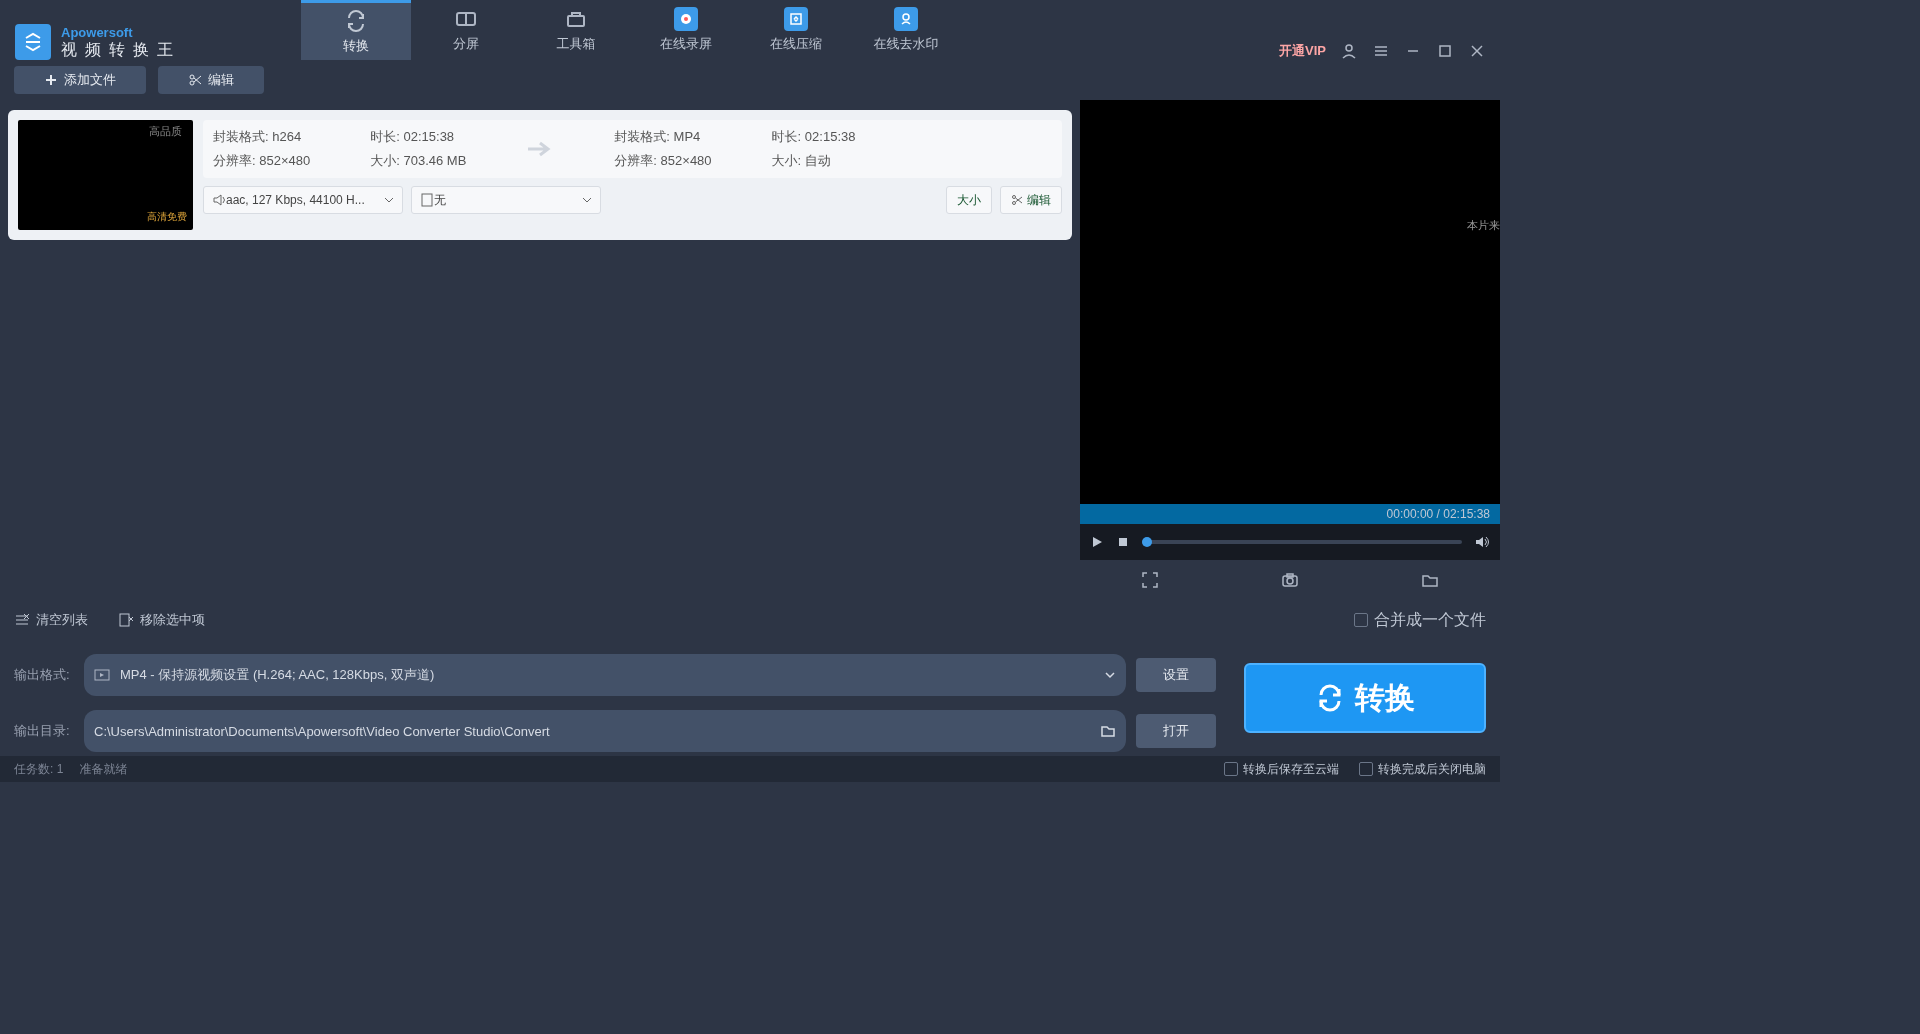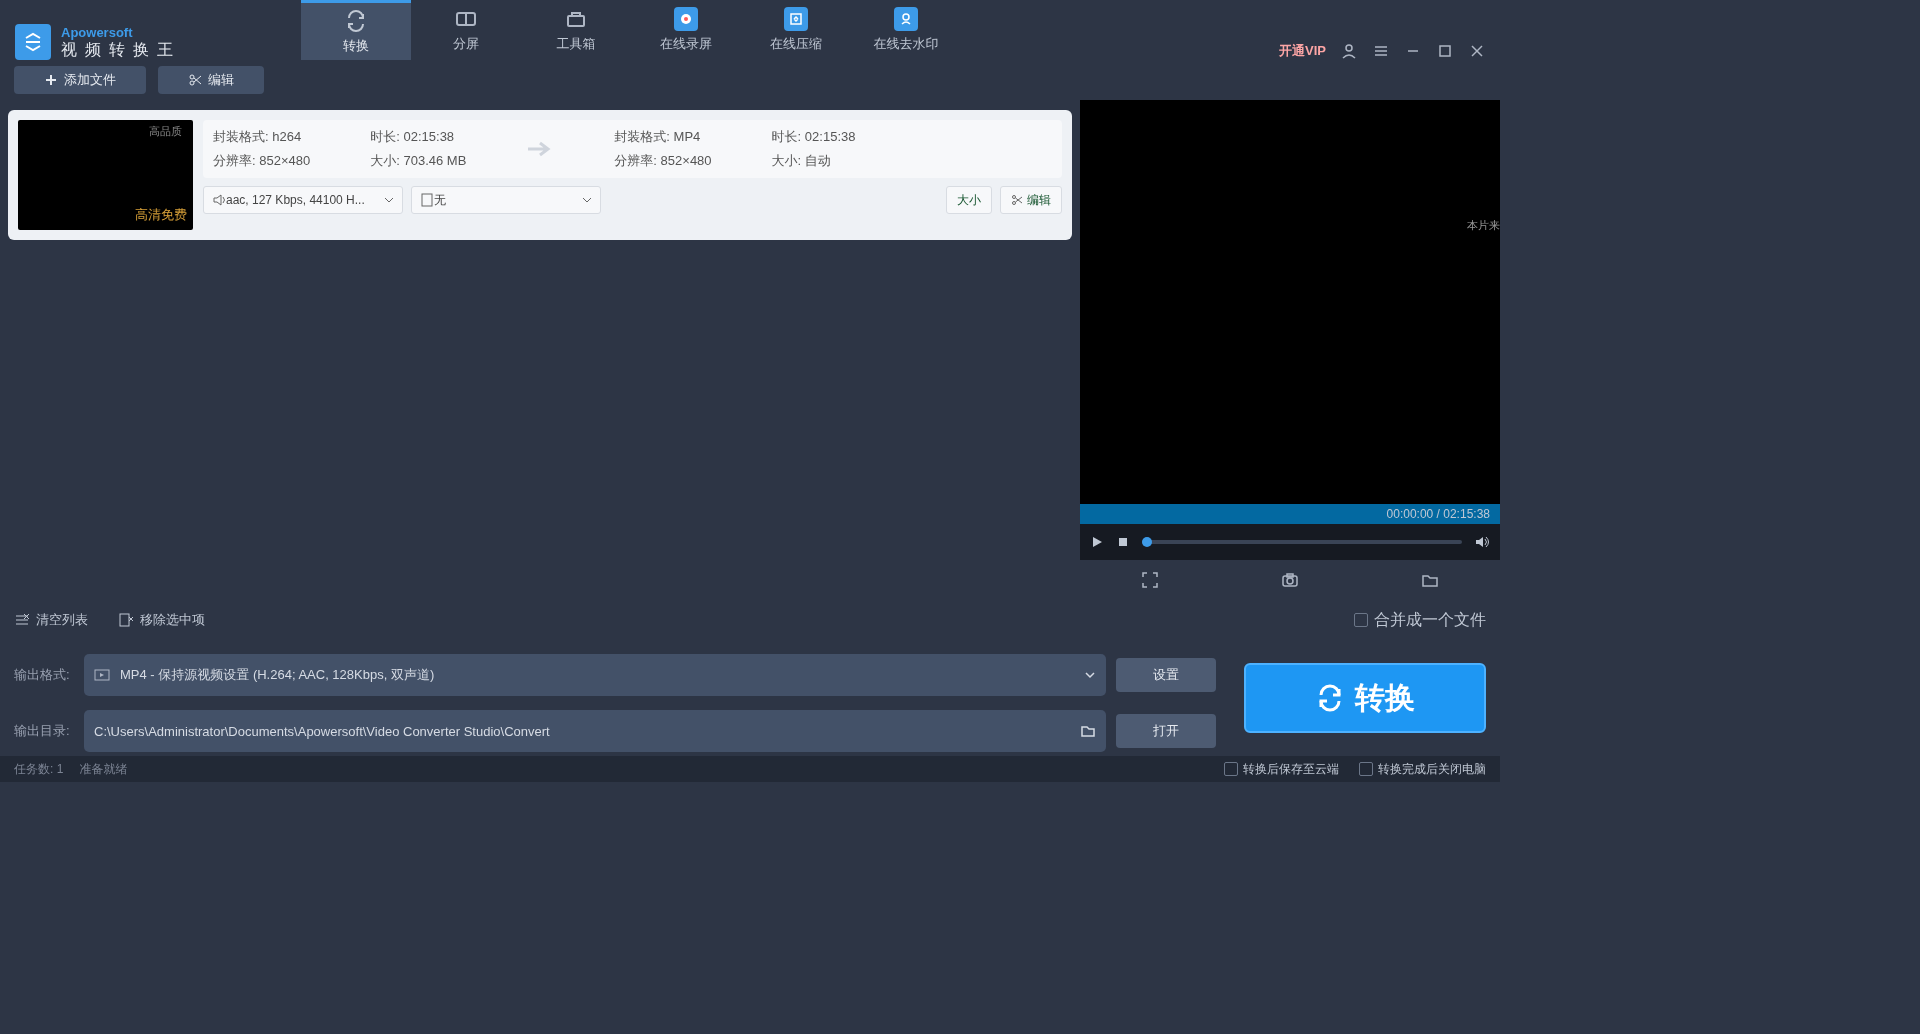--- a/index.html
+++ b/index.html
@@ -40,21 +40,21 @@
 .play-track { position: relative; height: 4px; background: #3a4456; flex:1; border-radius:2px; }
 .play-dot { width:10px;height:10px;background:#3d9be9;border-radius:50%;position:absolute;left:0;top:-3px; }
 
 .previewtools { height: 40px; background: #2d3545; display: flex; align-items: center; justify-content: space-around; }
 .pticon { width: 22px; height: 22px; display:flex; align-items:center; justify-content:center; color:#aeb6c4; cursor:pointer; }
 
 
 .filecard { background: #eef1f5; border-radius: 6px; display: flex; padding: 10px; gap: 10px; height: 130px; }
 .thumb { width: 175px; height: 110px; background: #000; border-radius: 2px; position: relative; }
 .thumb-top { position:absolute; top:4px; right:11px; color:#888; font-size:11px; }
-.thumb-bot { position:absolute; bottom:6px; right:6px; color:#d8a038; font-size:13px; }
+.thumb-bot { position:absolute; bottom:6px; right:6px; color:#d8a038; font-size:10px; }
 .cardright { flex:1; display:flex; flex-direction:column; }
 .inforow { background: #f7f8fa; border-radius:4px; padding: 8px 10px; display:flex; align-items:center; color:#555; font-size:13px; }
 .infocol { display:flex; flex-direction:column; gap:6px; }
 .infogrid { display:flex; gap:60px; flex:1; align-items:center; }
 .arrow-icon { color:#cfd4dc; }
 .cardctrls { display:flex; gap:8px; margin-top:8px; align-items:center; }
 .dropdown { height:28px; background:#f7f8fa; border:1px solid #d8dce2; border-radius:3px; display:flex; align-items:center; padding:0 8px; color:#444; font-size:12px; cursor:pointer; }
 .dd-label { flex:1; overflow:hidden; text-overflow:ellipsis; white-space:nowrap; }
 .smallbtn { height:28px; padding:0 10px; background:#f7f8fa; border:1px solid #d8dce2; border-radius:3px; display:flex; align-items:center; gap:4px; color:#14532d; font-size:12px; cursor:pointer; }
 
@@ -62,24 +62,24 @@
 .midbar { height: 40px; background: #2d3545; display:flex; align-items:center; padding:0 14px; gap:30px; }
 .midlink { display:flex; align-items:center; gap:6px; color:#c0c8d4; font-size:13px; cursor:pointer; }
 .midright { margin-left:auto; display:flex; align-items:center; gap:6px; }
 .chk { width:14px; height:14px; border:1px solid #6b7688; border-radius:2px; }
 
 
 .outpanel { height: 116px; background: #2d3545; display:flex; }
 .outleft { flex:1; padding: 14px 14px 0 14px; display:flex; flex-direction:column; gap:14px; }
 .outrow { display:flex; align-items:center; gap:10px; }
 .outlabel { color:#98a0b0; font-size:13px; min-width:60px; }
-.outinput { flex:1; height:42px; background:#435168; border-radius:5px; display:flex; align-items:center; padding:18px 10px; color:#d6dbe4; font-size:13px; gap:10px; }
+.outinput { flex:1; height:42px; background:#435168; border-radius:12px; display:flex; align-items:center; padding:18px 10px; color:#d6dbe4; font-size:13px; gap:10px; }
 .outicon { color:#aeb6c4; }
 .out-caret { margin-left:auto; }
-.outbtn { width:100px; height:34px; background:#4d5b72; border-radius:4px; display:flex; align-items:center; justify-content:center; color:#e6eaf0; font-size:13px; cursor:pointer; }
+.outbtn { width:80px; height:34px; background:#4d5b72; border-radius:4px; display:flex; align-items:center; justify-content:center; color:#e6eaf0; font-size:13px; cursor:pointer; }
 .outright { width: 270px; display:flex; align-items:center; justify-content:center; padding:14px; }
 .convertbtn { width:100%; height:70px; background:#1e97f3; border-radius:6px; display:flex; align-items:center; justify-content:center; gap:10px; color:#fff; font-size:30px; font-weight:bold; cursor:pointer; border:2px solid #4db2ff; }
 
 
 .statusbar { height: 26px; background:#222936; display:flex; align-items:center; padding:0 14px; font-size:12px; color:#7c8494; gap:16px; }
 .statusright { margin-left:auto; display:flex; gap:20px; align-items:center; }
 .sbchk { display:flex; align-items:center; gap:5px; color:#c0c8d4; }
 
 svg { display:block; }
 </style>

